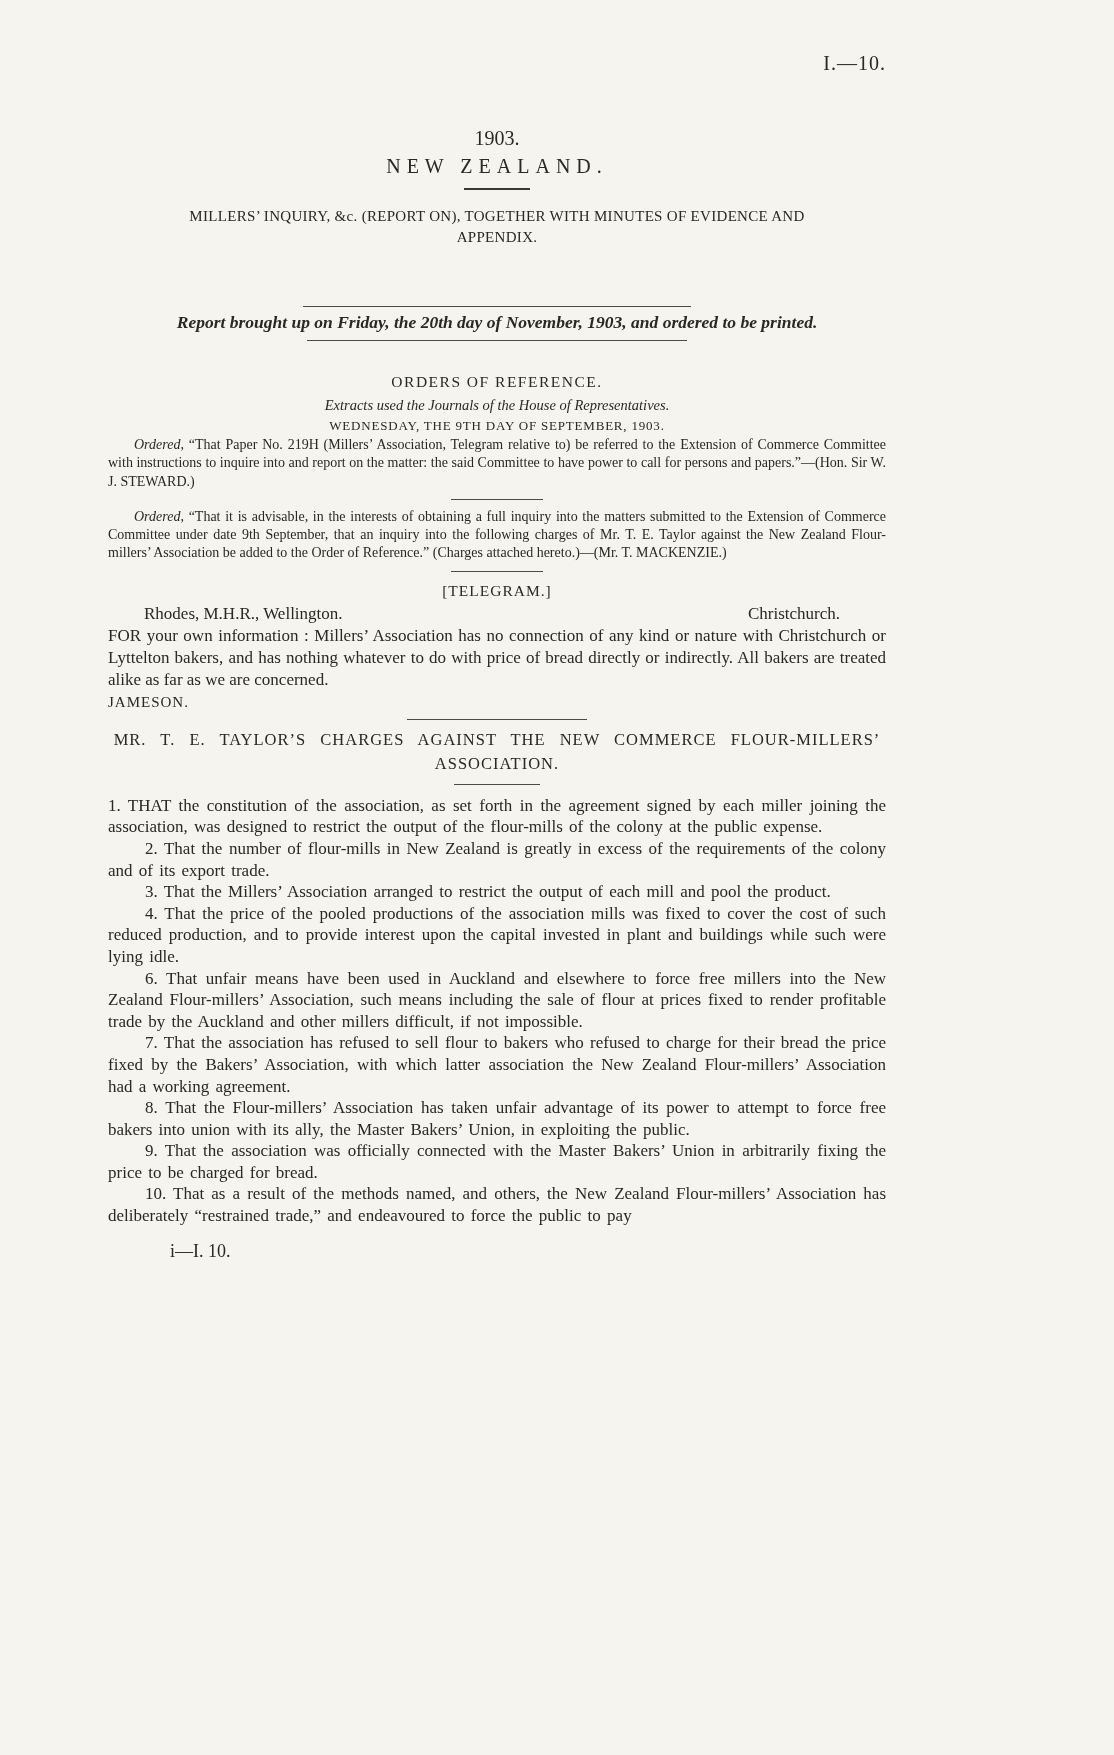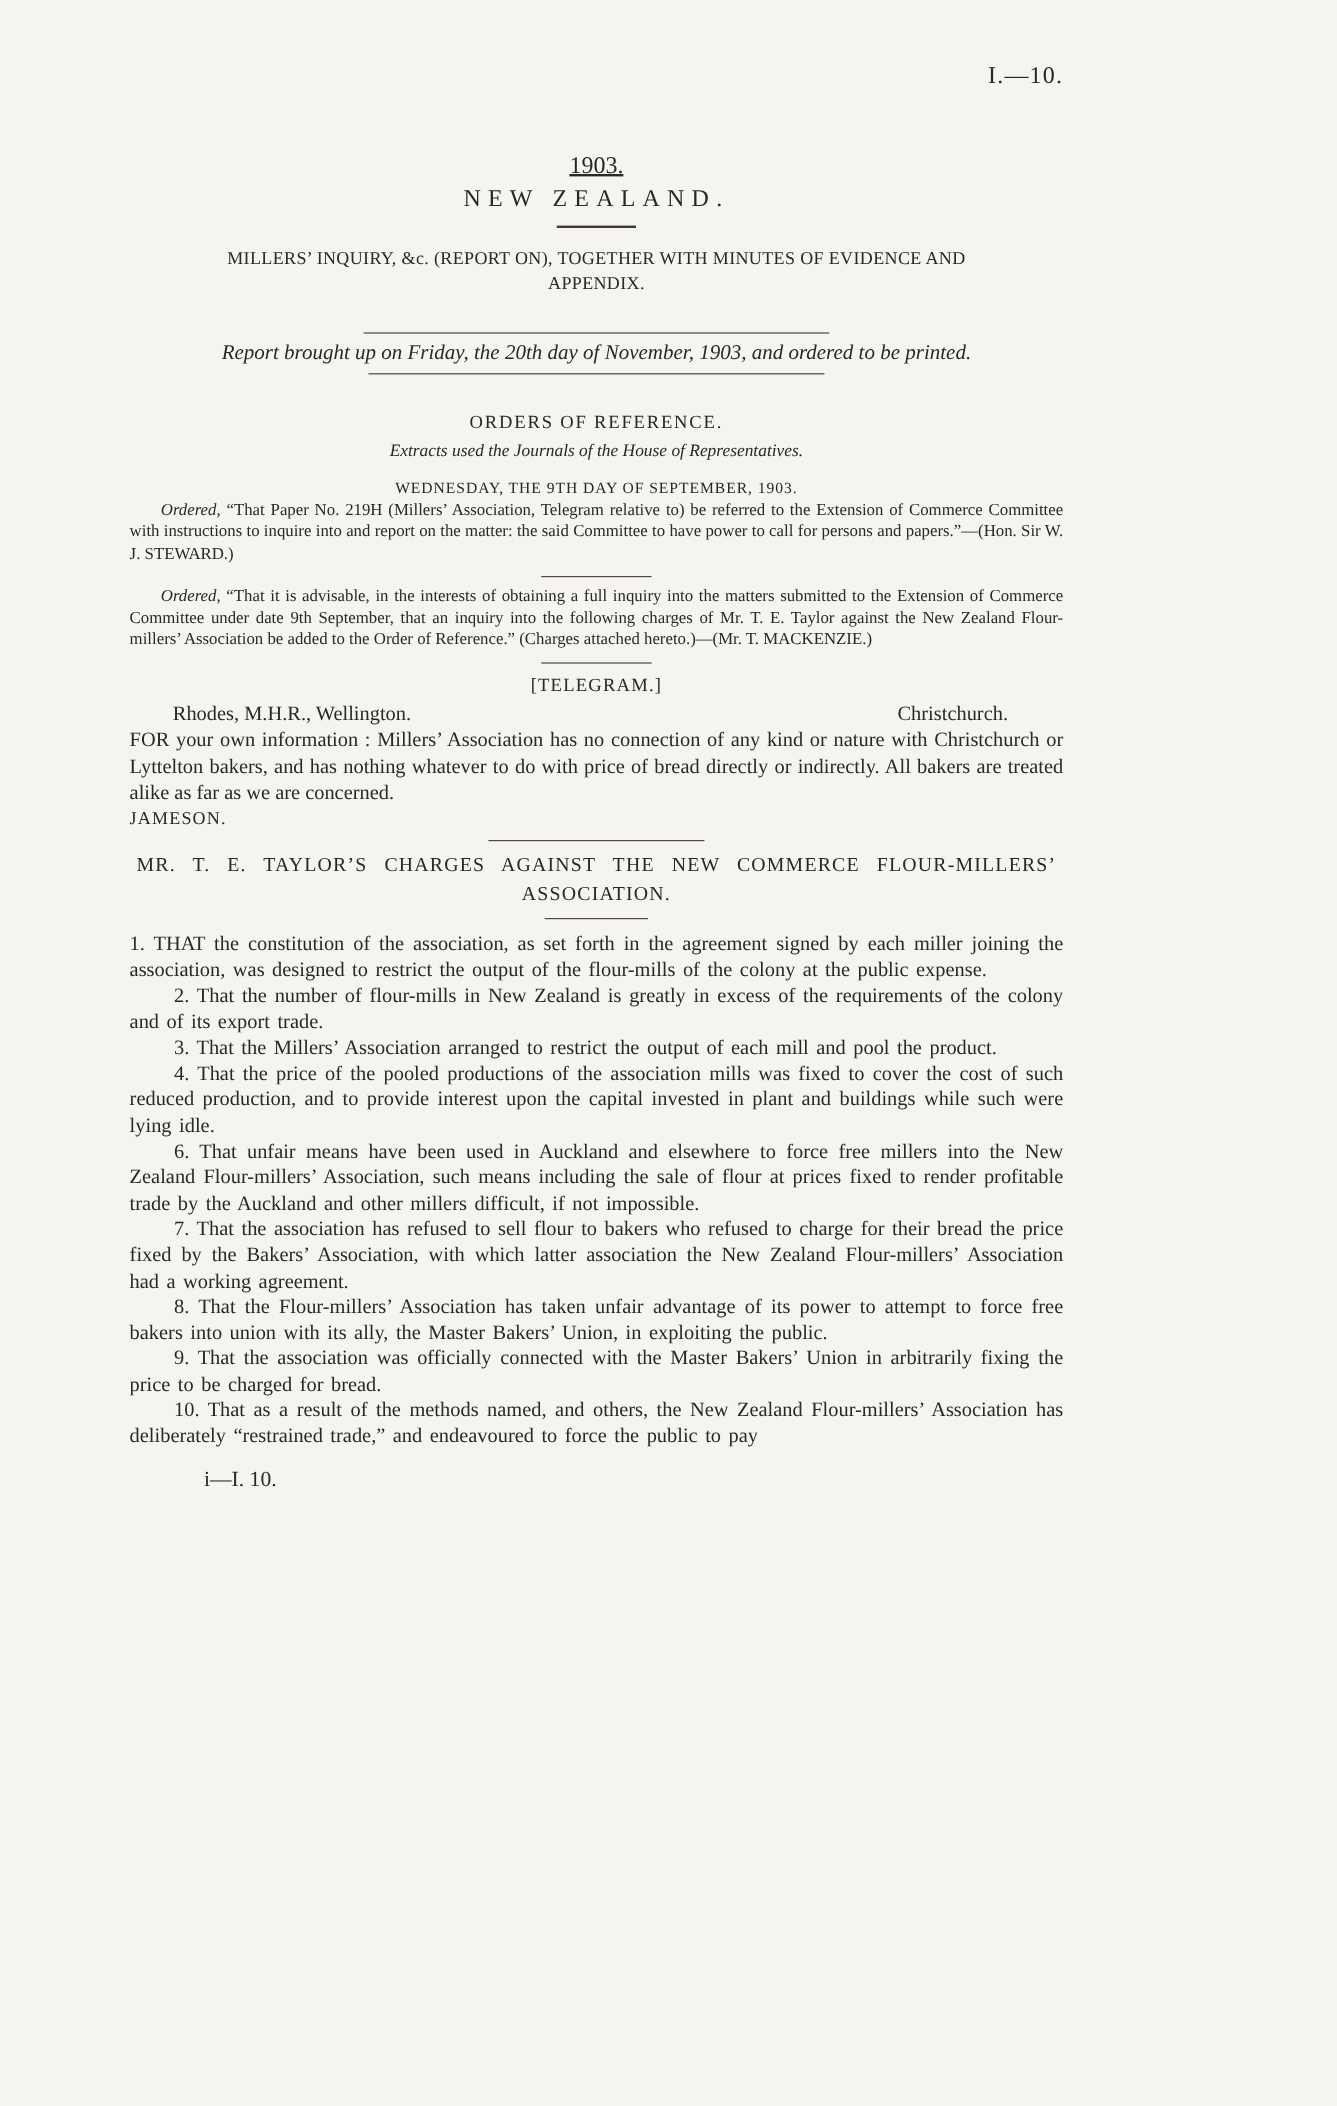--- a/index.html
+++ b/index.html
@@ -12,42 +12,42 @@
     position:relative;
     overflow:hidden;
     margin:0 auto;
   }
   .content { width:778px; margin-left:108px; padding-top:52px; }
   .center { text-align:center; }
   .italic { font-style:italic; }
 
   .page-ref { text-align:right; font-size:20px; letter-spacing:1px; }
 
-  .year { margin-top:50px; font-size:20px; line-height:26px;text-decoration:underline; }
+  .year { margin-top:50px; font-size:20px; line-height:26px; }
   .country { margin-top:2px; font-size:20px; line-height:26px; letter-spacing:6px; }
   .rule { border:none; border-top:1px solid #4d4a44; }
   .rule-country { width:66px; margin:9px auto 0; border-top:2px solid #3c3934; }
 
   .title {
     margin-top:52px; font-size:37px; line-height:46px;
     font-weight:bold; letter-spacing:0.5px; white-space:nowrap; text-align:center;
   }
   .subtitle {
     margin:16px auto 0; font-size:15px; line-height:21px;
     letter-spacing:0.3px; max-width:640px; text-align:center;
   }
 
-  .report-block { margin-top:29px; }
+  .report-block { margin-top:58px;font-weight:bold; }
   .rule-report  { width:388px; margin:0 auto; }
   .report-line  { font-style:italic; font-size:17.5px; line-height:24px; margin-top:3px; }
   .rule-report2 { width:380px; margin:6px auto 0; }
 
   .orders-heading { margin-top:30px; font-size:15.5px; line-height:21px; letter-spacing:1.5px; }
   .orders-source  { margin-top:4px; font-size:14.5px; line-height:19px; }
-  .order-date     { margin-top:12px; font-size:13px; line-height:17px; letter-spacing:0.8px; }
+  .order-date     { margin-top:2px; font-size:13px; line-height:17px; letter-spacing:0.8px; }
   .order-para {
     margin-top:2px; font-size:14px; line-height:18.3px;
     text-align:justify; text-indent:26px;
   }
   .rule-small { width:92px; margin:8px auto; }
   .rule-med   { width:180px; margin:8px auto; }
 
   .telegram-heading { margin-top:6px; font-size:15.5px; line-height:21px; letter-spacing:1px; }
   .telegram-addr-row {
     display:flex; justify-content:space-between;

